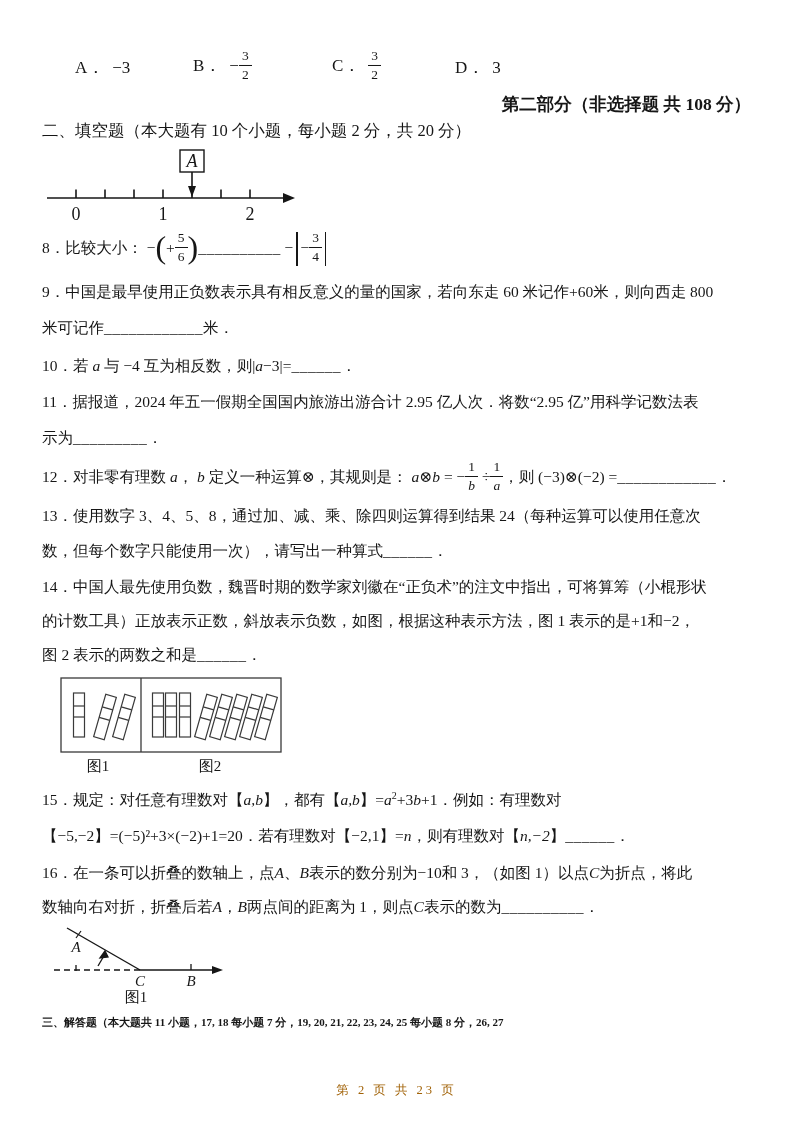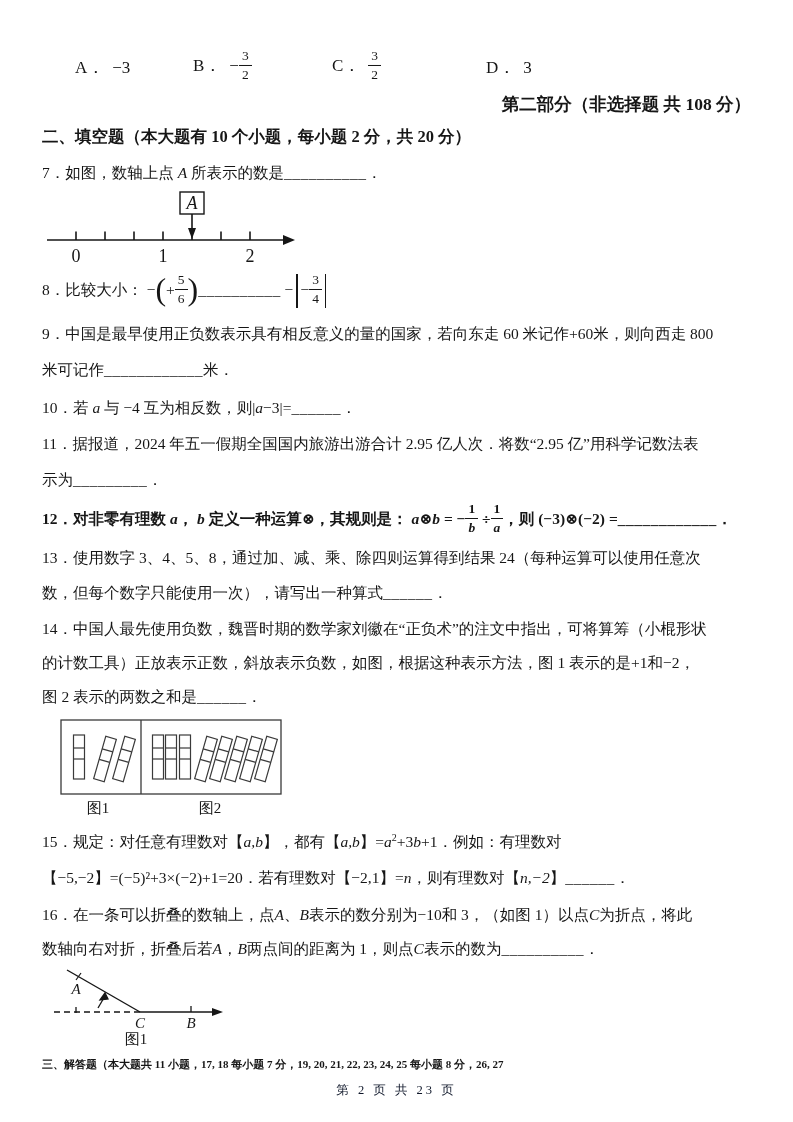--- a/index.html
+++ b/index.html
@@ -12,81 +12,76 @@
   }
   .ln { line-height:36px; white-space:nowrap; overflow:hidden; }
 
   
   .opts { position:relative; height:46px; font-size:17px; }
   .opt { position:absolute; top:50%; transform:translateY(-50%); white-space:nowrap; }
   .opt .lbl { margin-right:8px; }
 
   
   .hdr2 { text-align:right; font-weight:700; font-size:17.5px; line-height:24px; margin-top:2px; }
-  .sec  { font-weight:700; font-size:16.5px; line-height:30px; margin-top:6px; white-space:nowrap; overflow:hidden; }
+  .sec  { font-weight:400; font-size:16.5px; line-height:30px; white-space:nowrap; overflow:hidden; }
 
   
   .frac { display:inline-block; vertical-align:middle; text-align:center;
           font-size:13.5px; line-height:1.15; position:relative; top:-2px; }
   .frac .num { display:block; border-bottom:1.2px solid #161616; padding:0 3px 1px 3px; }
   .frac .den { display:block; padding:1px 3px 0 3px; }
   .it { font-style:italic; }
   .bp { display:inline-block; font-size:32px; line-height:0; vertical-align:middle; position:relative; top:-2px; font-weight:400; }
   .vbar { display:inline-block; width:1.3px; height:34px; background:#161616; vertical-align:middle; margin:0 3px; }
   .blank { letter-spacing:0.5px; }
   sup { font-size:10px; }
 
   
   .q7line { line-height:30px; margin-top:6px; white-space:nowrap; }
   .q8line { line-height:44px; white-space:nowrap; }
-  .q12line { line-height:42px; white-space:nowrap;font-weight:bold; }
+  .q12line { line-height:42px; white-space:nowrap; }
   .l36 { line-height:36px; }
   .l35 { line-height:35px; }
   .l34 { line-height:34px; }
   .q15ln { line-height:36px; white-space:nowrap; overflow:hidden; }
 
   svg { display:block; }
   .svgt  { font-family:"Liberation Serif","DejaVu Serif",serif; font-size:18px; fill:#161616; }
   .svgt-s{ font-family:"Liberation Serif","DejaVu Serif",serif; font-size:15px; fill:#161616; }
   .svgt-it { font-style:italic; }
 
   .sec3 { font-weight:700; font-size:11px; line-height:32px; margin-top:2px; white-space:nowrap; overflow:hidden; }
   .footer { position:absolute; left:0; top:1082px; width:100%; text-align:center;
-            font-size:12.5px; letter-spacing:3px; color:#0f172a; }
+            font-size:12.5px; letter-spacing:3px; color:#a16207; }
 </style>
 </head>
 <body>
 
 <div class="page">
 
   <div class="opts">
     <span class="opt" style="left:33px">
       <span class="lbl">A．</span><span>−3</span>
     </span>
     <span class="opt" style="left:151px">
       <span class="lbl">B．</span><span>−</span><span class="frac"><span class="num">3</span><span class="den">2</span></span>
     </span>
     <span class="opt" style="left:290px">
       <span class="lbl">C．</span><span class="frac"><span class="num">3</span><span class="den">2</span></span>
     </span>
-    <span class="opt" style="left:444px">
+    <span class="opt" style="left:413px">
       <span class="lbl">D．</span><span>3</span>
     </span>
   </div>
 
   <div class="hdr2">第二部分（非选择题 共 108 分）</div>
 
   <div class="sec">二、填空题（本大题有 10 个小题，每小题 2 分，共 20 分）</div>
 
   <div>
-    <div class="q7line">
-      <span>7．如图，数轴上点</span>
-      <span class="it">A</span>
-      <span>所表示的数是</span><span class="blank">__________</span><span>．</span>
-    </div>
     <svg width="252" height="78" viewBox="0 0 252 78" style="margin:2px 0 0 2px">
       <g stroke="#161616" stroke-width="1.6" fill="none">
         <line x1="3" y1="50" x2="239" y2="50"></line>
         <line x1="32" y1="41.5" x2="32" y2="50"></line>
           <line x1="61" y1="41.5" x2="61" y2="50"></line>
         <line x1="90" y1="41.5" x2="90" y2="50"></line>
           <line x1="119" y1="41.5" x2="119" y2="50"></line>
         <line x1="148" y1="41.5" x2="148" y2="50"></line>
           <line x1="177" y1="41.5" x2="177" y2="50"></line>
         <line x1="206" y1="41.5" x2="206" y2="50"></line>

